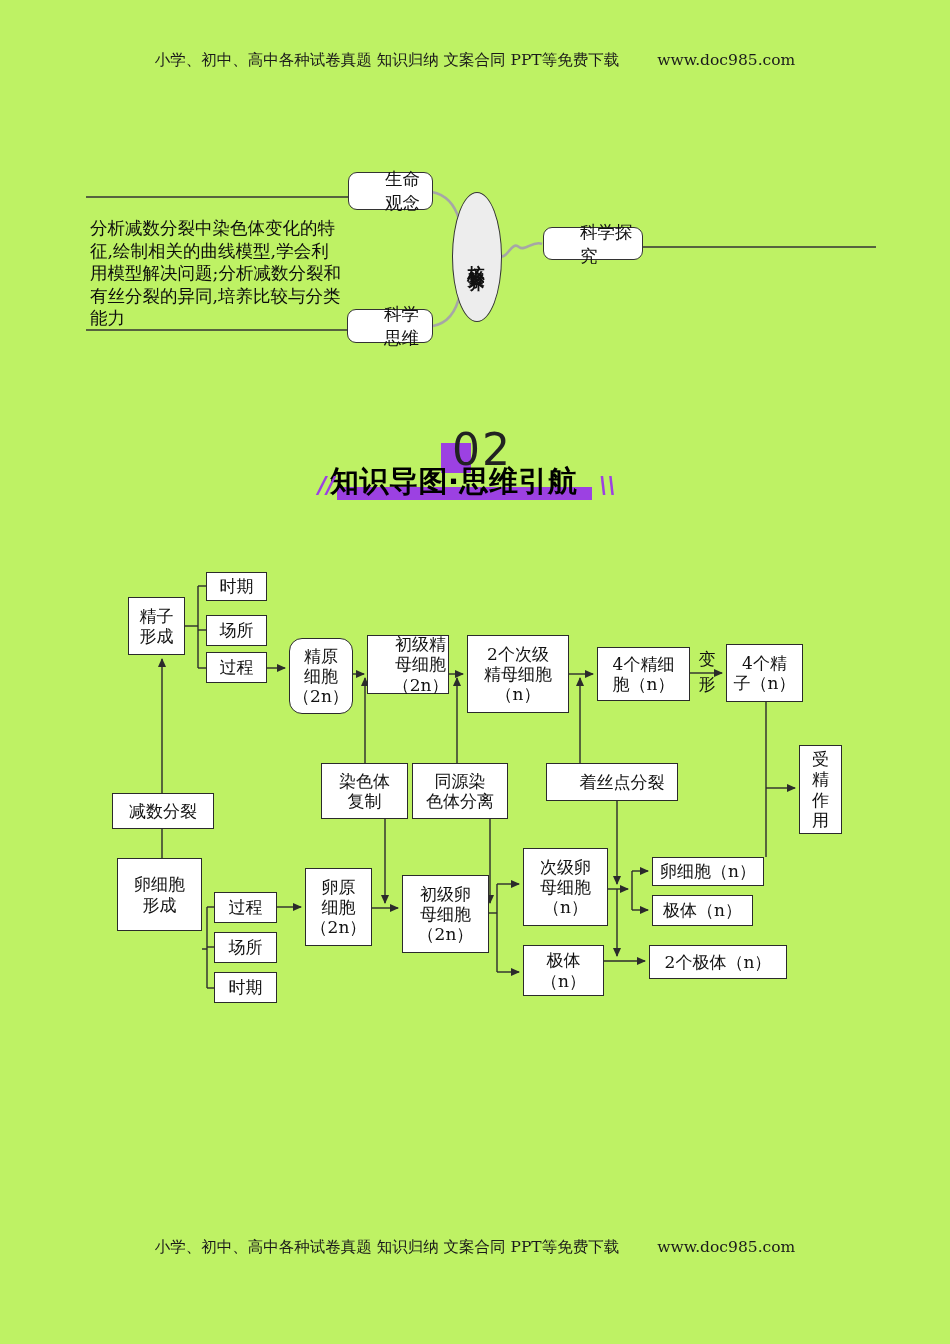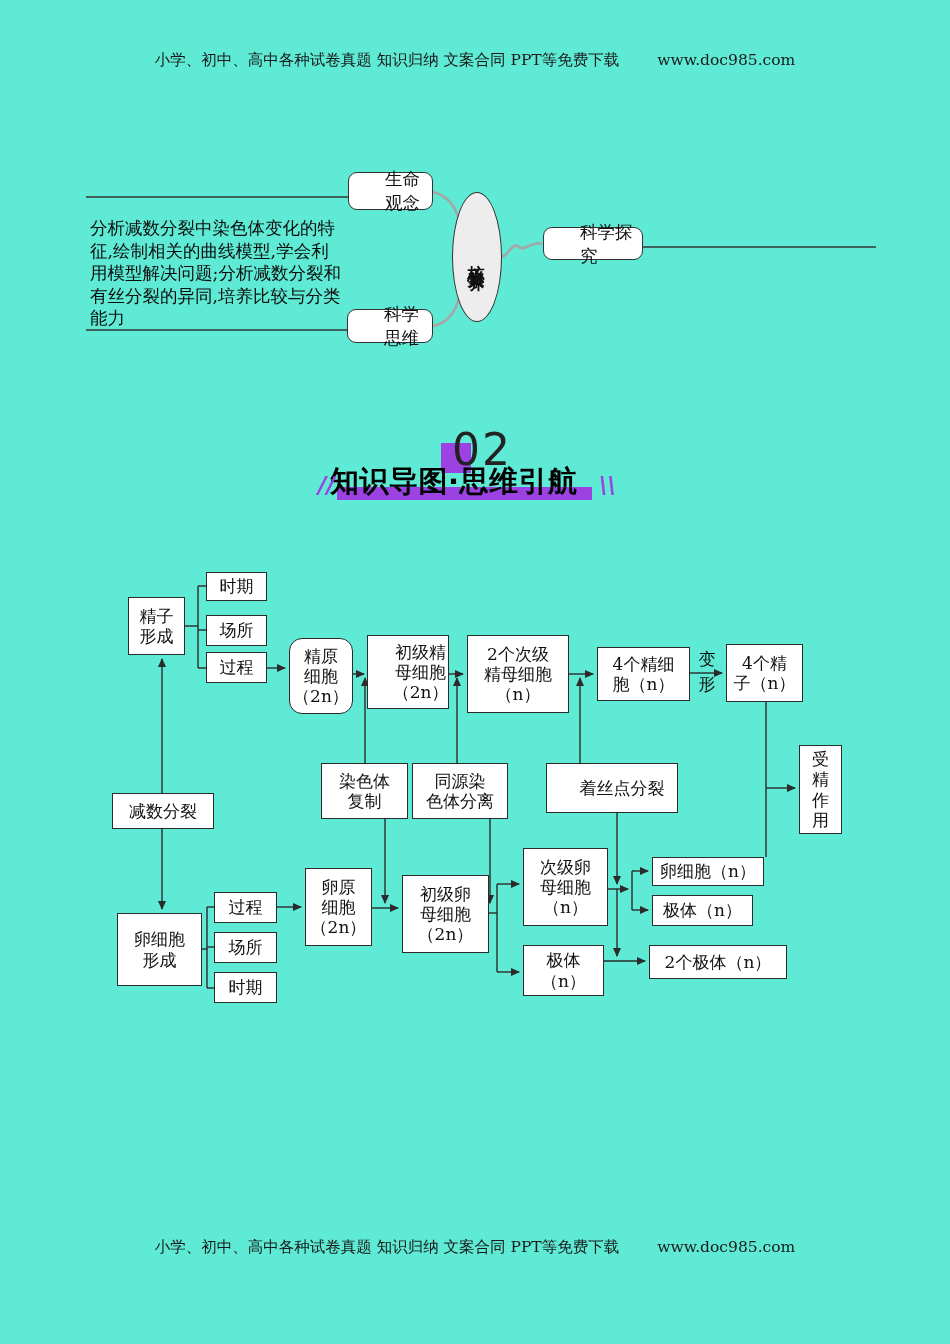--- a/index.html
+++ b/index.html
@@ -1,16 +1,16 @@
 <!DOCTYPE html>
 <html><head>
 <meta charset="utf-8">
 <style>
   html,body{margin:0;padding:0;background:#fff;}
-  #page{position:relative;width:950px;height:1344px;background:#5eead4;overflow:hidden;
+  #page{position:relative;width:950px;height:1344px;background:#bef264;overflow:hidden;
         font-family:"DejaVu Serif","Liberation Serif",serif;color:#111;}
   .hdr{position:absolute;left:0;width:100%;text-align:center;font-size:15.5px;color:#1a1a1a;white-space:nowrap;}
   .hdr .url{margin-left:38px;}
   .desc{position:absolute;white-space:pre-line;font-size:17.5px;line-height:1.29;color:#0d0d0d;}
   .rbox{position:absolute;box-sizing:border-box;border:1.6px solid #333;border-radius:9px;background:#fff;
         display:flex;align-items:center;justify-content:center;font-size:17.5px;z-index:2;padding-left:36px;}
   .ellipse{position:absolute;left:452px;top:192px;width:48px;height:128px;border:1.6px solid #333;
         border-radius:50%;background:#ededed;display:flex;align-items:center;justify-content:center;z-index:2;}
   .ellipse span{writing-mode:vertical-rl;letter-spacing:3px;font-size:17px;font-weight:600;}
   .fbox{position:absolute;box-sizing:border-box;border:1.5px solid #2b2b2b;background:#fff;
@@ -144,45 +144,45 @@
   <div class="slash" style="left:599px;top:472px;">\\</div>
 
   <div class="fbox" style="left:128px;top:597px;width:57px;height:58px;">精子
 形成</div>
   <div class="fbox" style="left:206px;top:572px;width:61px;height:29px;">时期</div>
   <div class="fbox" style="left:206px;top:615px;width:61px;height:31px;">场所</div>
   <div class="fbox" style="left:206px;top:652px;width:61px;height:31px;">过程</div>
   <div class="fbox" style="left:289px;top:638px;width:64px;height:76px;border-radius:13px;">精原
 细胞
 （2n）</div>
-  <div class="fbox" style="left:367px;top:635px;width:82px;height:74px;padding-left:25px;">初级精
+  <div class="fbox" style="left:367px;top:635px;width:82px;height:59px;padding-left:25px;">初级精
 母细胞
 （2n）</div>
   <div class="fbox" style="left:467px;top:635px;width:102px;height:78px;">2个次级
 精母细胞
 （n）</div>
   <div class="fbox" style="left:597px;top:647px;width:93px;height:54px;">4个精细
 胞（n）</div>
   <div class="plainlabel" style="left:692px;top:644px;width:30px;height:56px;">变
 形</div>
   <div class="fbox" style="left:726px;top:644px;width:77px;height:58px;">4个精
 子（n）</div>
 
   <div class="fbox" style="left:321px;top:763px;width:87px;height:56px;">染色体
 复制</div>
   <div class="fbox" style="left:412px;top:763px;width:96px;height:56px;">同源染
 色体分离</div>
-  <div class="fbox" style="left:546px;top:763px;width:132px;height:50px;padding-left:20px;">着丝点分裂</div>
+  <div class="fbox" style="left:546px;top:763px;width:132px;height:38px;padding-left:20px;">着丝点分裂</div>
   <div class="fbox" style="left:799px;top:745px;width:43px;height:89px;">受
 精
 作
 用</div>
   <div class="fbox" style="left:112px;top:793px;width:102px;height:36px;">减数分裂</div>
 
-  <div class="fbox" style="left:117px;top:913px;width:85px;height:73px;">卵细胞
+  <div class="fbox" style="left:117px;top:858px;width:85px;height:73px;">卵细胞
 形成</div>
   <div class="fbox" style="left:214px;top:892px;width:63px;height:31px;">过程</div>
   <div class="fbox" style="left:214px;top:932px;width:63px;height:31px;">场所</div>
   <div class="fbox" style="left:214px;top:972px;width:63px;height:31px;">时期</div>
   <div class="fbox" style="left:305px;top:868px;width:67px;height:78px;">卵原
 细胞
 （2n）</div>
   <div class="fbox" style="left:402px;top:875px;width:87px;height:78px;">初级卵
 母细胞
 （2n）</div>

